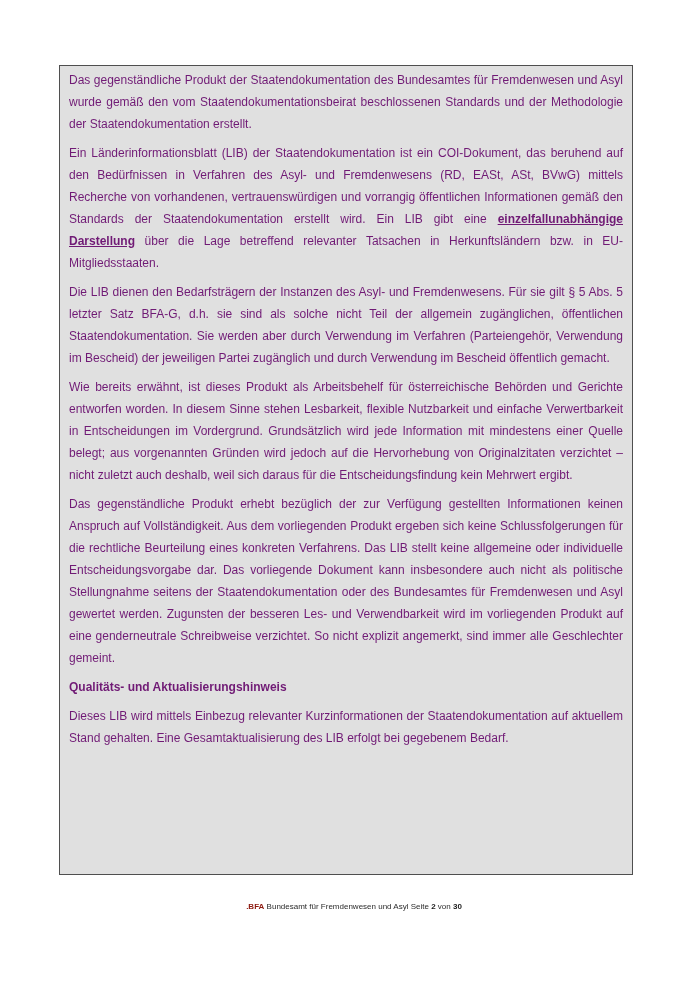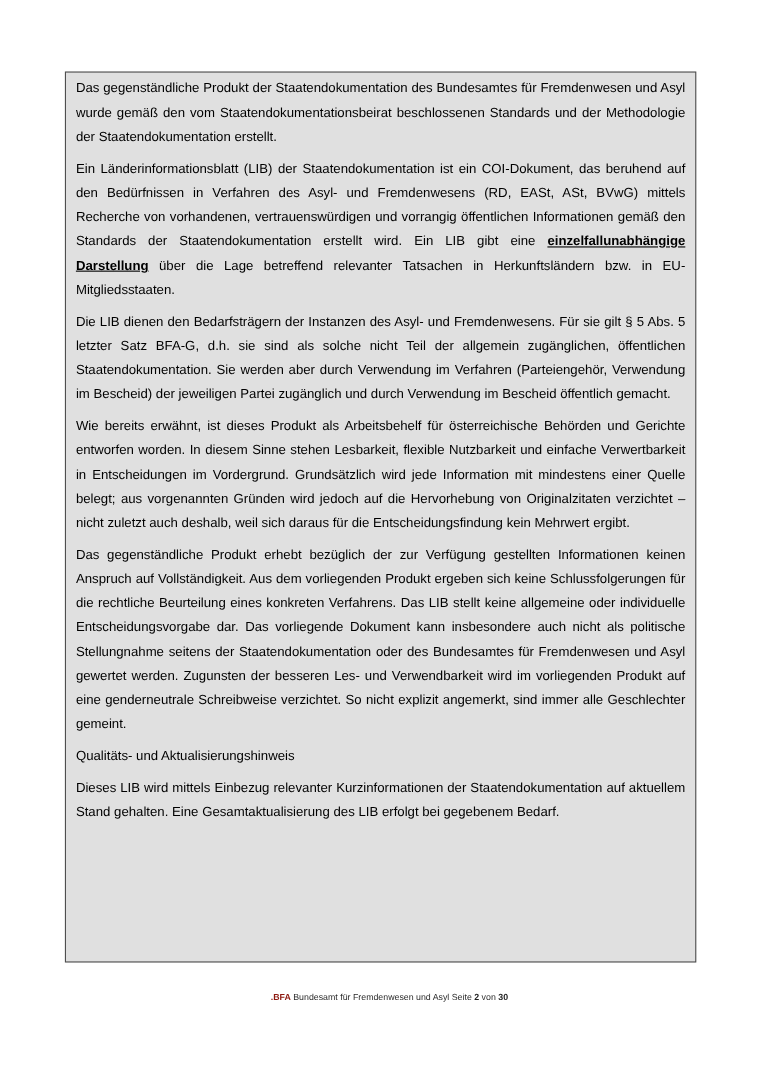--- a/index.html
+++ b/index.html
@@ -23,32 +23,32 @@
     box-sizing: border-box;
     background: #e0e0e0;
     border: 1px solid #4f4f4f;
     padding: 3px 9px 3px 9px;
     overflow: hidden;
   }
   .content-box p {
     margin: 0 0 7px 0;
     font-size: 12px;
     line-height: 22px;
-    color: #000000;
+    color: #701a75;
     text-align: justify;
   }
   .content-box p:last-child {
     margin-bottom: 16px;
   }
   .emphasis {
     font-weight: bold;
     text-decoration: underline;
   }
   .doc-heading {
-    font-weight: normal;
+    font-weight: bold;
     text-align: left !important;
   }
   .page-footer {
     position: absolute;
     top: 901px;
     left: 4px;
     width: 700px;
     text-align: center;
     font-size: 8px;
     line-height: 12px;

